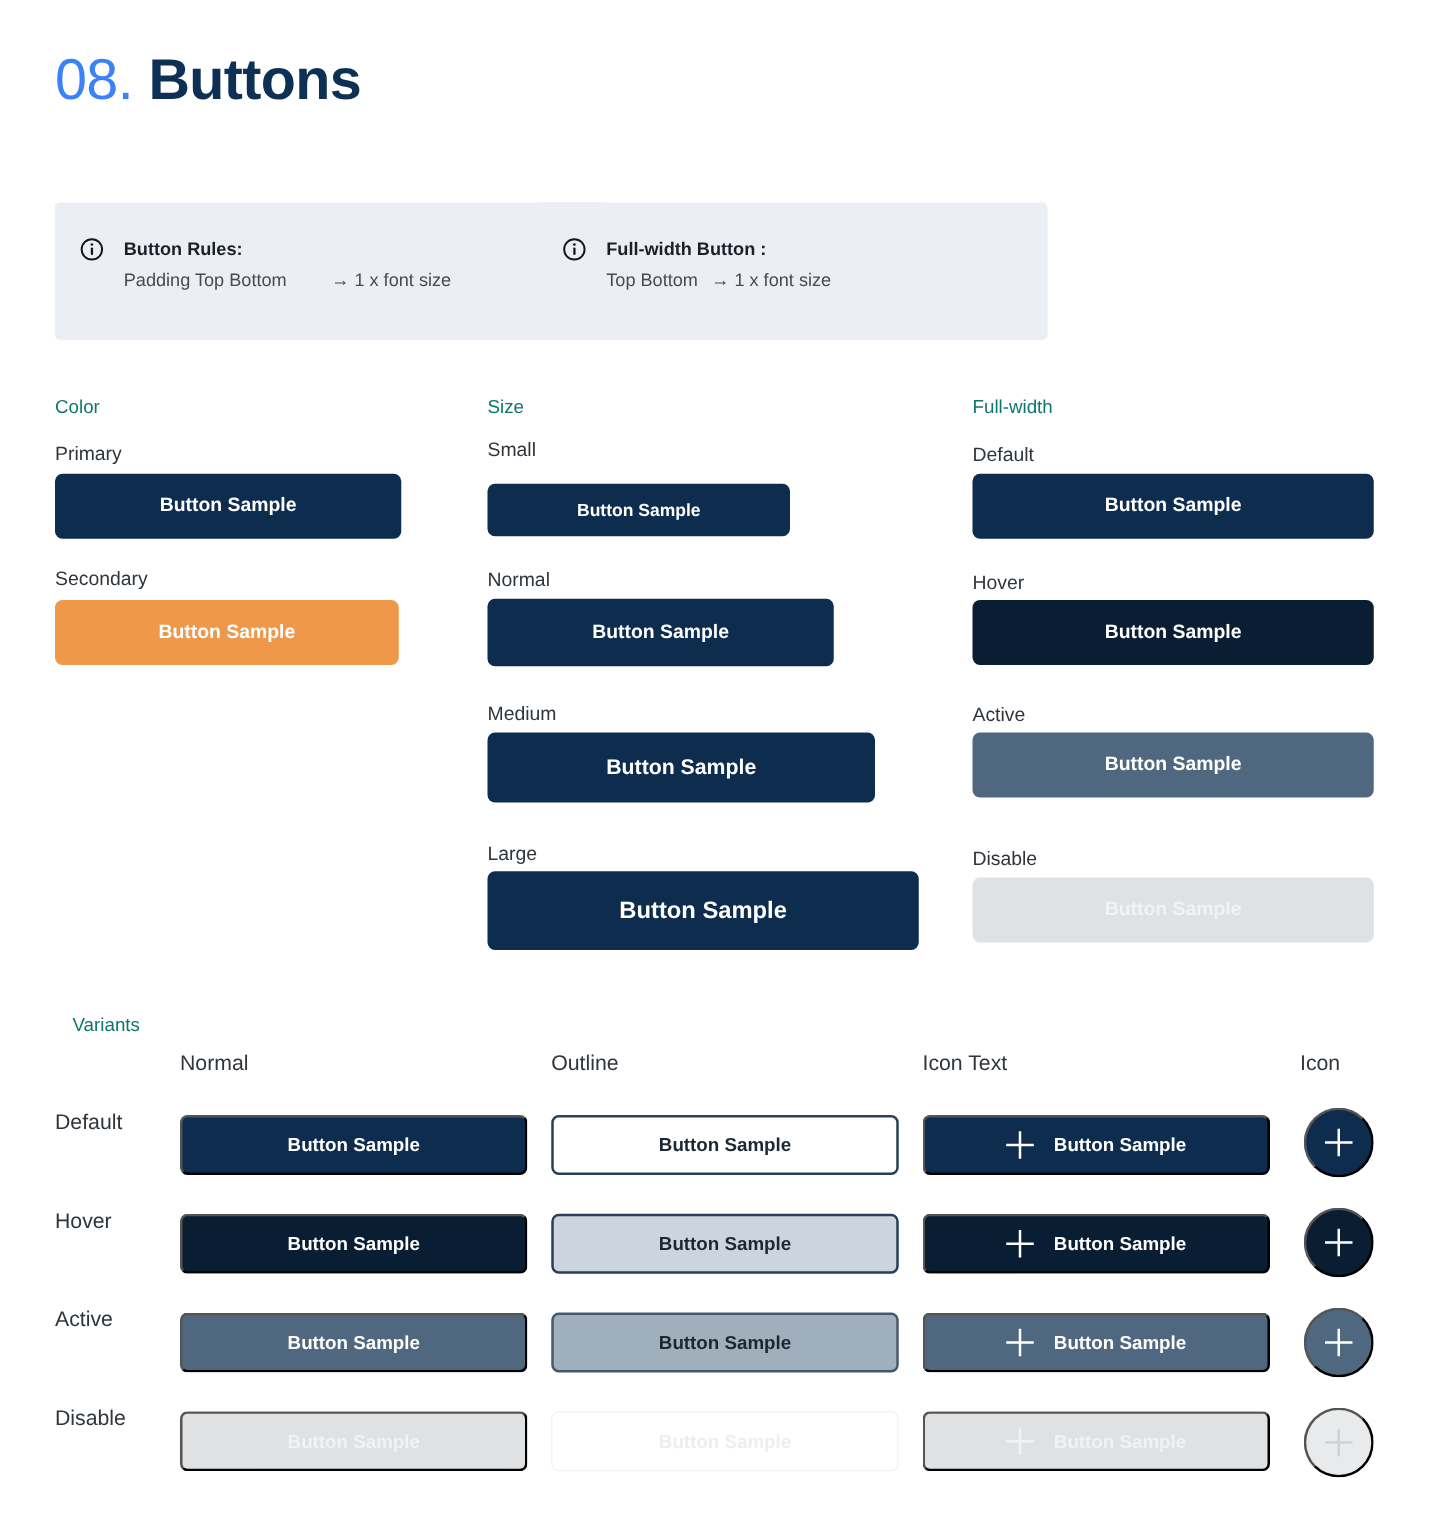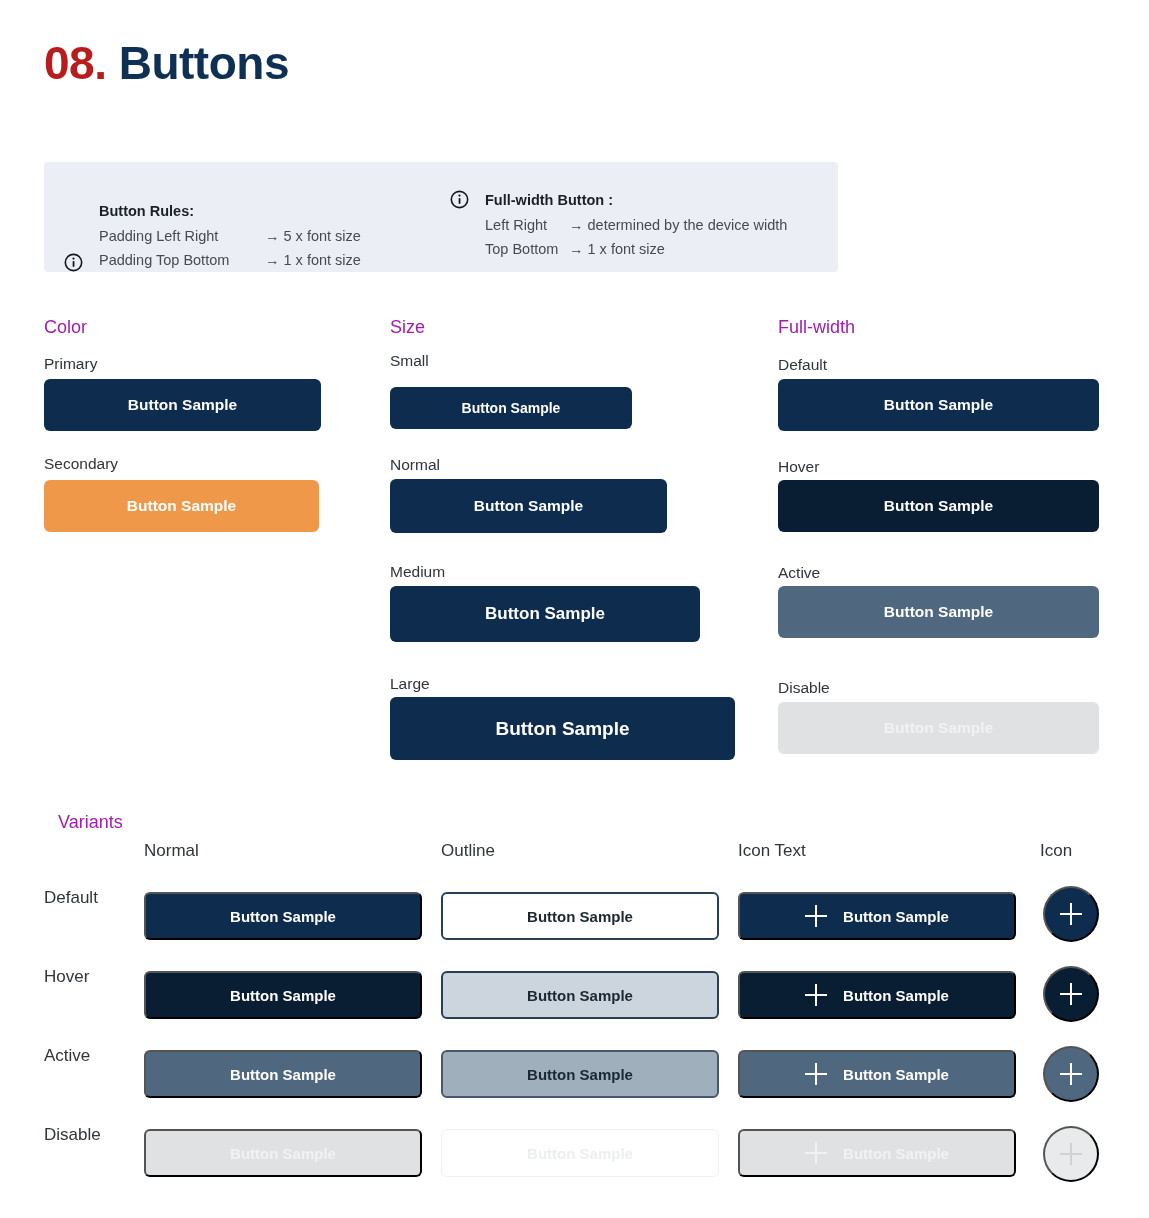--- a/index.html
+++ b/index.html
@@ -7,42 +7,42 @@
     width: 1149px;
     height: 1218px;
     background: #ffffff;
     font-family: "Liberation Sans", sans-serif;
     -webkit-font-smoothing: antialiased;
   }
   .page { position: relative; width: 1149px; height: 1218px; overflow: hidden; }
 
   
   .title { position: absolute; left: 44px; top: 34px; font-size: 46px; line-height: 58px; letter-spacing: -0.5px; }
-  .title .num { color: #b91c1c; font-weight: 700; }
+  .title .num { color: #3b82f6; font-weight: 400; }
   .title .word { color: #0e3055; font-weight: 700; }
 
   
   .note {
     position: absolute; top: 162px; height: 110px;
     background: #eceef5; border-radius: 4px;
     display: flex; gap: 16px; padding: 26px 22px 0 20px;
   }
-  .note.one { left: 44px; width: 442px; align-items: flex-end; }
+  .note.one { left: 44px; width: 442px; }
   .note.two { left: 430px; width: 408px; }
   .info-ico { width: 19px; height: 19px; flex: 0 0 19px; margin-top: 2px; }
   .note-body { font-size: 14.5px; line-height: 24px; color: #464b50; }
   .note-head { font-weight: 700; color: #1b2026; font-size: 14.5px; margin-bottom: 1px; }
   .note-row { display: flex; }
   .note-row .k { display: inline-block; }
   .note.one .note-row .k { width: 166px; }
   .note.two .note-row .k { width: 84px; }
   .note-row .v { white-space: nowrap; }
 
   
-  .sec-label { position: absolute; color: #a21caf; font-size: 18px; }
+  .sec-label { position: absolute; color: #0f766e; font-size: 15px; }
 
   
   .btn {
     display: flex; align-items: center; justify-content: center;
     border-radius: 6px; font-weight: 700; color: #ffffff;
     background: #0d2c4e; border: none; white-space: nowrap;
   }
   .grp-label { color: #2f353b; font-size: 15.5px; }
 
   
@@ -125,43 +125,35 @@
 
   <div class="note one">
     <svg class="info-ico" viewBox="0 0 20 20">
       <circle cx="10" cy="10" r="8.6" fill="none" stroke="#14181d" stroke-width="1.7"></circle>
       <circle cx="10" cy="5.9" r="1.15" fill="#14181d"></circle>
       <rect x="9.1" y="8.4" width="1.9" height="6.3" rx="0.9" fill="#14181d"></rect>
     </svg>
     <div class="note-body">
       <div class="note-head">Button Rules:</div>
       <div class="note-row">
-        <span class="k">Padding Left Right</span>
-        <span class="v">→ 5 x font size</span>
-      </div>
-      <div class="note-row">
         <span class="k">Padding Top Bottom</span>
         <span class="v">→ 1 x font size</span>
       </div>
     </div>
   </div>
 
   <div class="note two">
     <svg class="info-ico" viewBox="0 0 20 20">
       <circle cx="10" cy="10" r="8.6" fill="none" stroke="#14181d" stroke-width="1.7"></circle>
       <circle cx="10" cy="5.9" r="1.15" fill="#14181d"></circle>
       <rect x="9.1" y="8.4" width="1.9" height="6.3" rx="0.9" fill="#14181d"></rect>
     </svg>
     <div class="note-body">
       <div class="note-head">Full-width Button :</div>
       <div class="note-row">
-        <span class="k">Left Right</span>
-        <span class="v">→ determined by the device width</span>
-      </div>
-      <div class="note-row">
         <span class="k">Top Bottom</span>
         <span class="v">→ 1 x font size</span>
       </div>
     </div>
   </div>
 
   <div class="sec-label" style="left:44px;  top:317px;">Color</div>
   <div class="sec-label" style="left:390px; top:317px;">Size</div>
   <div class="sec-label" style="left:778px; top:317px;">Full-width</div>
 

